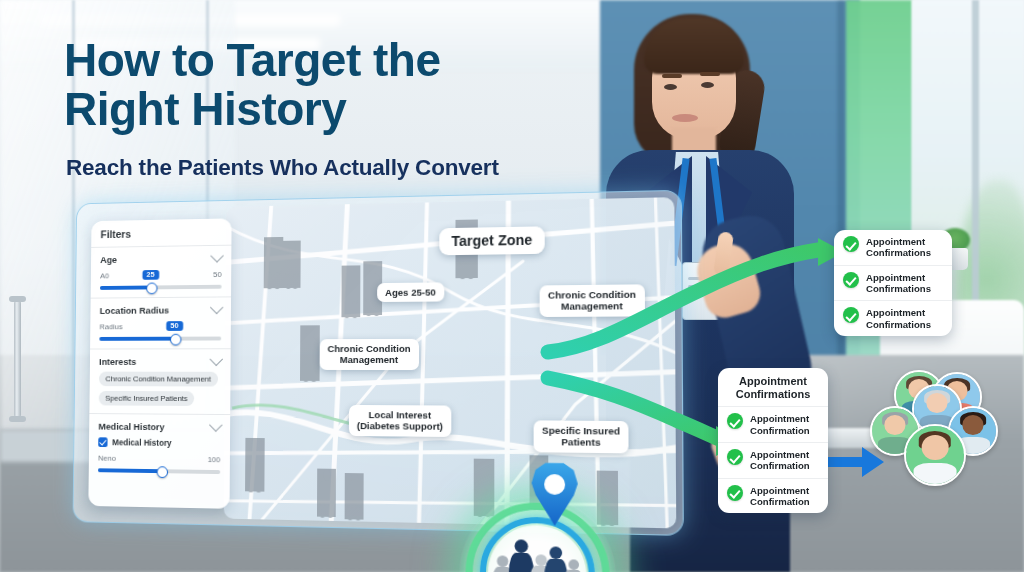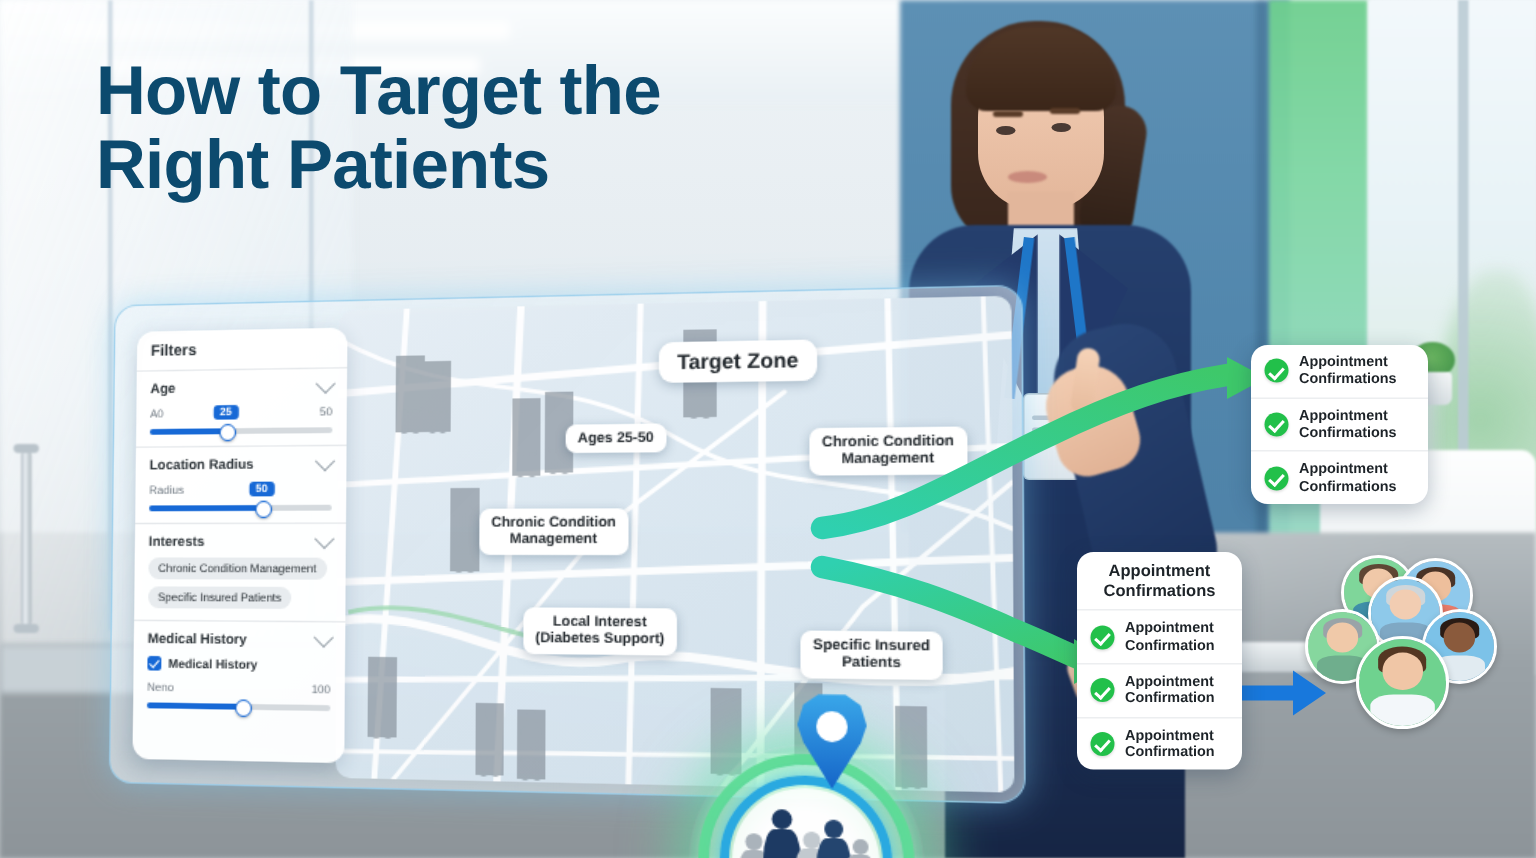--- a/index.html
+++ b/index.html
@@ -159,21 +159,21 @@
      color:#22282d;font-weight:600;line-height:1.18;text-align:center;
      box-shadow:0 2px 7px rgba(30,60,90,.28);white-space:pre-line;}
   .callout.big{font-size:14px;font-weight:700;padding:5px 12px;border-radius:9px;}
 
   
   .arrows{position:absolute;inset:0;pointer-events:none;}
 
   
   .card{position:absolute;background:#fff;border-radius:11px;box-shadow:0 4px 14px rgba(25,50,75,.3);}
   .card-title{font-size:11px;font-weight:700;color:#1d2328;text-align:center;line-height:1.2;padding:7px 8px 5px;}
-  .c-row{display:flex;align-items:center;gap:7px;padding:6px 9px;border-top:1px solid #eceef0;}
+  .c-row{display:flex;gap:7px;padding:6px 9px;border-top:1px solid #eceef0;}
   .c-row:first-child{border-top:none;}
   .tick{width:16px;height:16px;border-radius:50%;background:#22c04a;position:relative;flex:none;
      box-shadow:0 1px 2px rgba(0,0,0,.15);}
   .tick:after{content:"";position:absolute;left:5px;top:3.5px;width:4px;height:8px;border:solid #fff;
      border-width:0 2px 2px 0;transform:rotate(42deg);}
   .c-text{font-size:9.6px;font-weight:600;color:#1d2328;line-height:1.18;white-space:pre-line;}
 
   
   .avatars{position:absolute;left:852px;top:378px;width:142px;height:110px;}
   .av{position:absolute;width:46px;height:46px;border-radius:50%;border:2.2px solid #fff;
@@ -242,22 +242,23 @@
     </div>
     <div class="p-legs"></div>
     <div class="p-arm"></div>
     <div class="p-hand"></div>
     <div class="p-finger"></div>
     <div class="p-thumb"></div>
   </div>
 
   <div class="title">
     <div>How to Target the</div>
-    <div>Right Patients</div>
-  </div>
+    <div>Right History</div>
+  </div>
+  <div class="subtitle">Reach the Patients Who Actually Convert</div>
 
   <div class="dash">
 
     <div class="map">
       <svg viewBox="0 0 444 318" preserveAspectRatio="none">
         <g stroke="#ffffff" fill="none" stroke-linecap="round" opacity="0.95">
           <path d="M-10 58 L460 24" stroke-width="5"></path>
           <path d="M-10 120 L460 96" stroke-width="4"></path>
           <path d="M-10 186 L460 168" stroke-width="5"></path>
           <path d="M-10 252 L460 244" stroke-width="4"></path>

